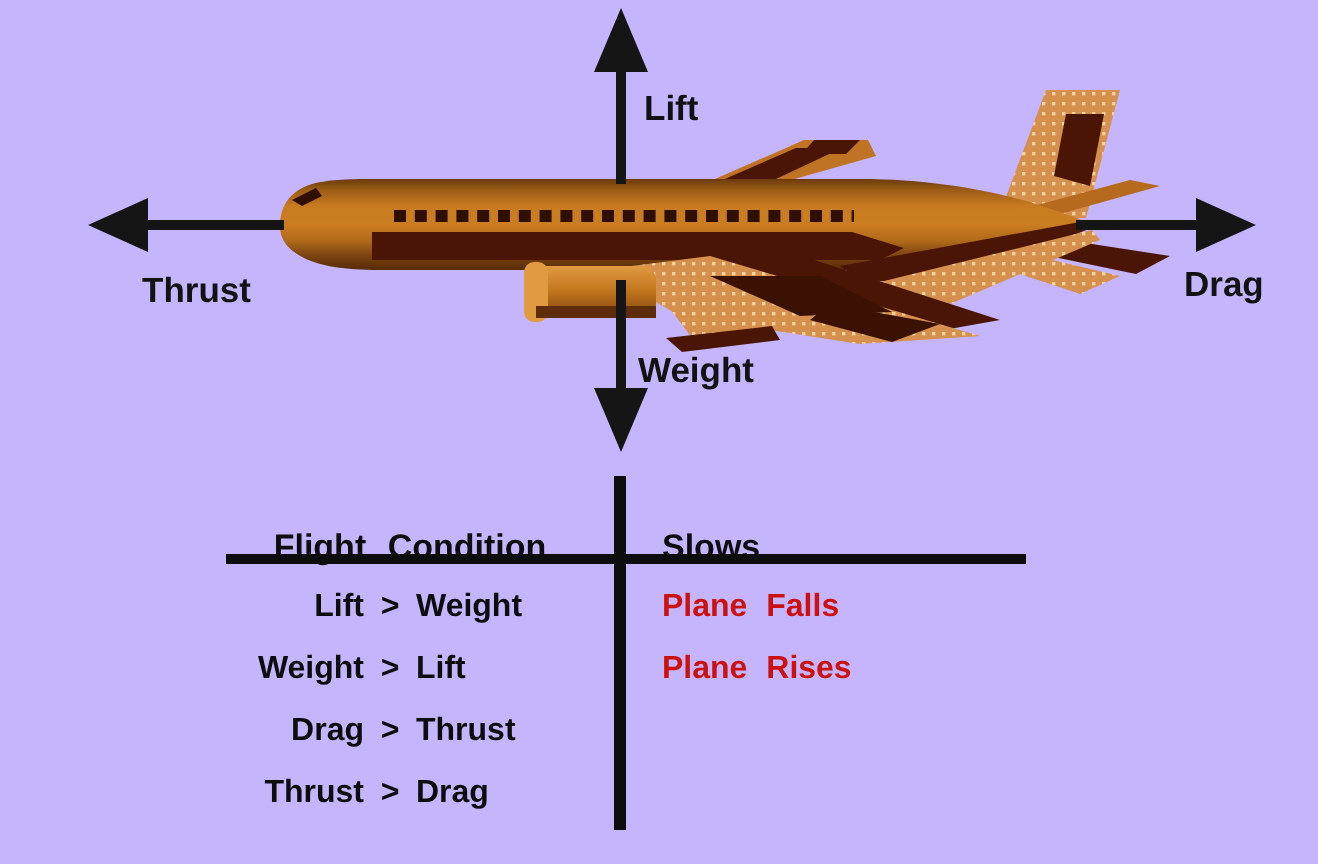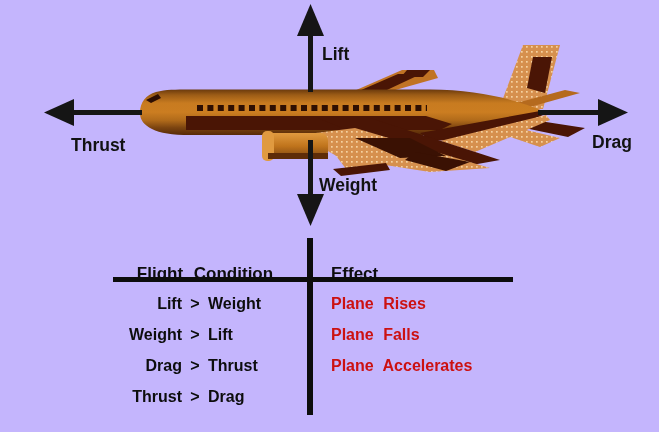--- a/index.html
+++ b/index.html
@@ -156,21 +156,21 @@
     <text class="force-label" x="71" y="151">Thrust</text>
     <text class="force-label" x="592" y="148">Drag</text>
     <text class="force-label" x="319" y="191">Weight</text>
   </svg>
 
   <div>
     <div class="tbl-vline"></div>
     <div class="tbl-hline"></div>
 
     <div class="hdr hdr-condition">Flight Condition</div>
-    <div class="hdr hdr-effect">Effect</div>
+    <div class="hdr hdr-effect">Slows</div>
 
     <div class="cond-rows">
       <div class="cond-row">
         <span class="c-left">Lift</span>
         <span class="c-op">&gt;</span>
         <span class="c-right">Weight</span>
       </div>
       <div class="cond-row">
         <span class="c-left">Weight</span>
         <span class="c-op">&gt;</span>
@@ -182,19 +182,18 @@
         <span class="c-right">Thrust</span>
       </div>
       <div class="cond-row">
         <span class="c-left">Thrust</span>
         <span class="c-op">&gt;</span>
         <span class="c-right">Drag</span>
       </div>
     </div>
 
     <div class="effect-rows">
+      <div class="effect-row">Plane Falls</div>
       <div class="effect-row">Plane Rises</div>
-      <div class="effect-row">Plane Falls</div>
-      <div class="effect-row">Plane Accelerates</div>
     </div>
   </div>
 
 </div>
 
 </body></html>

